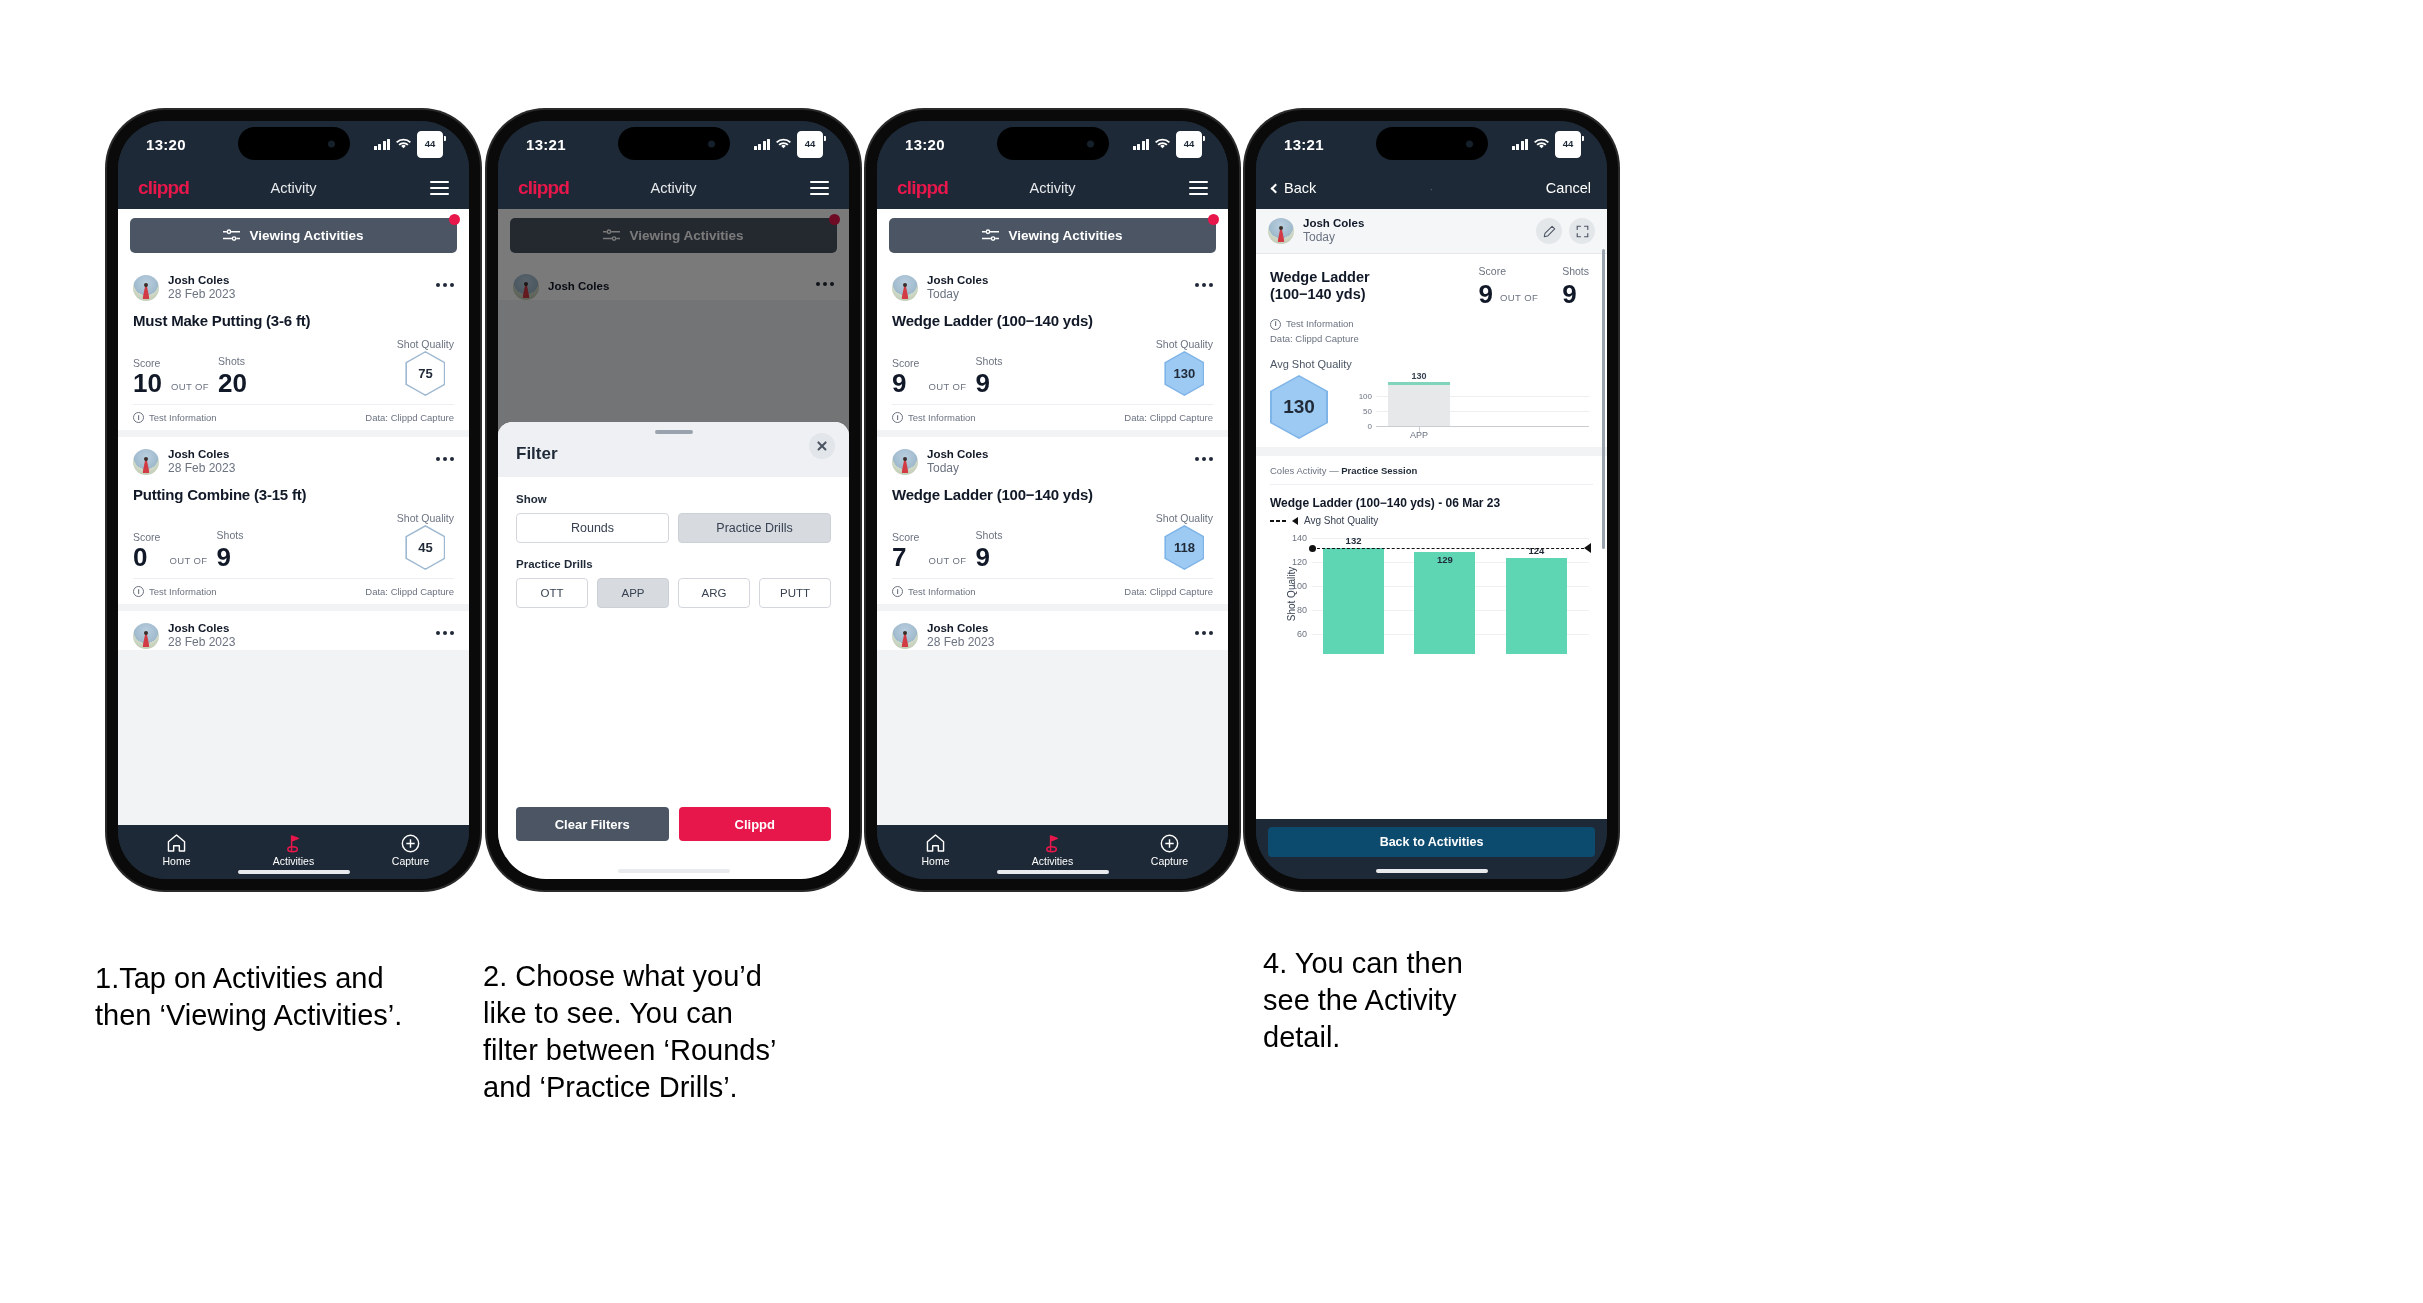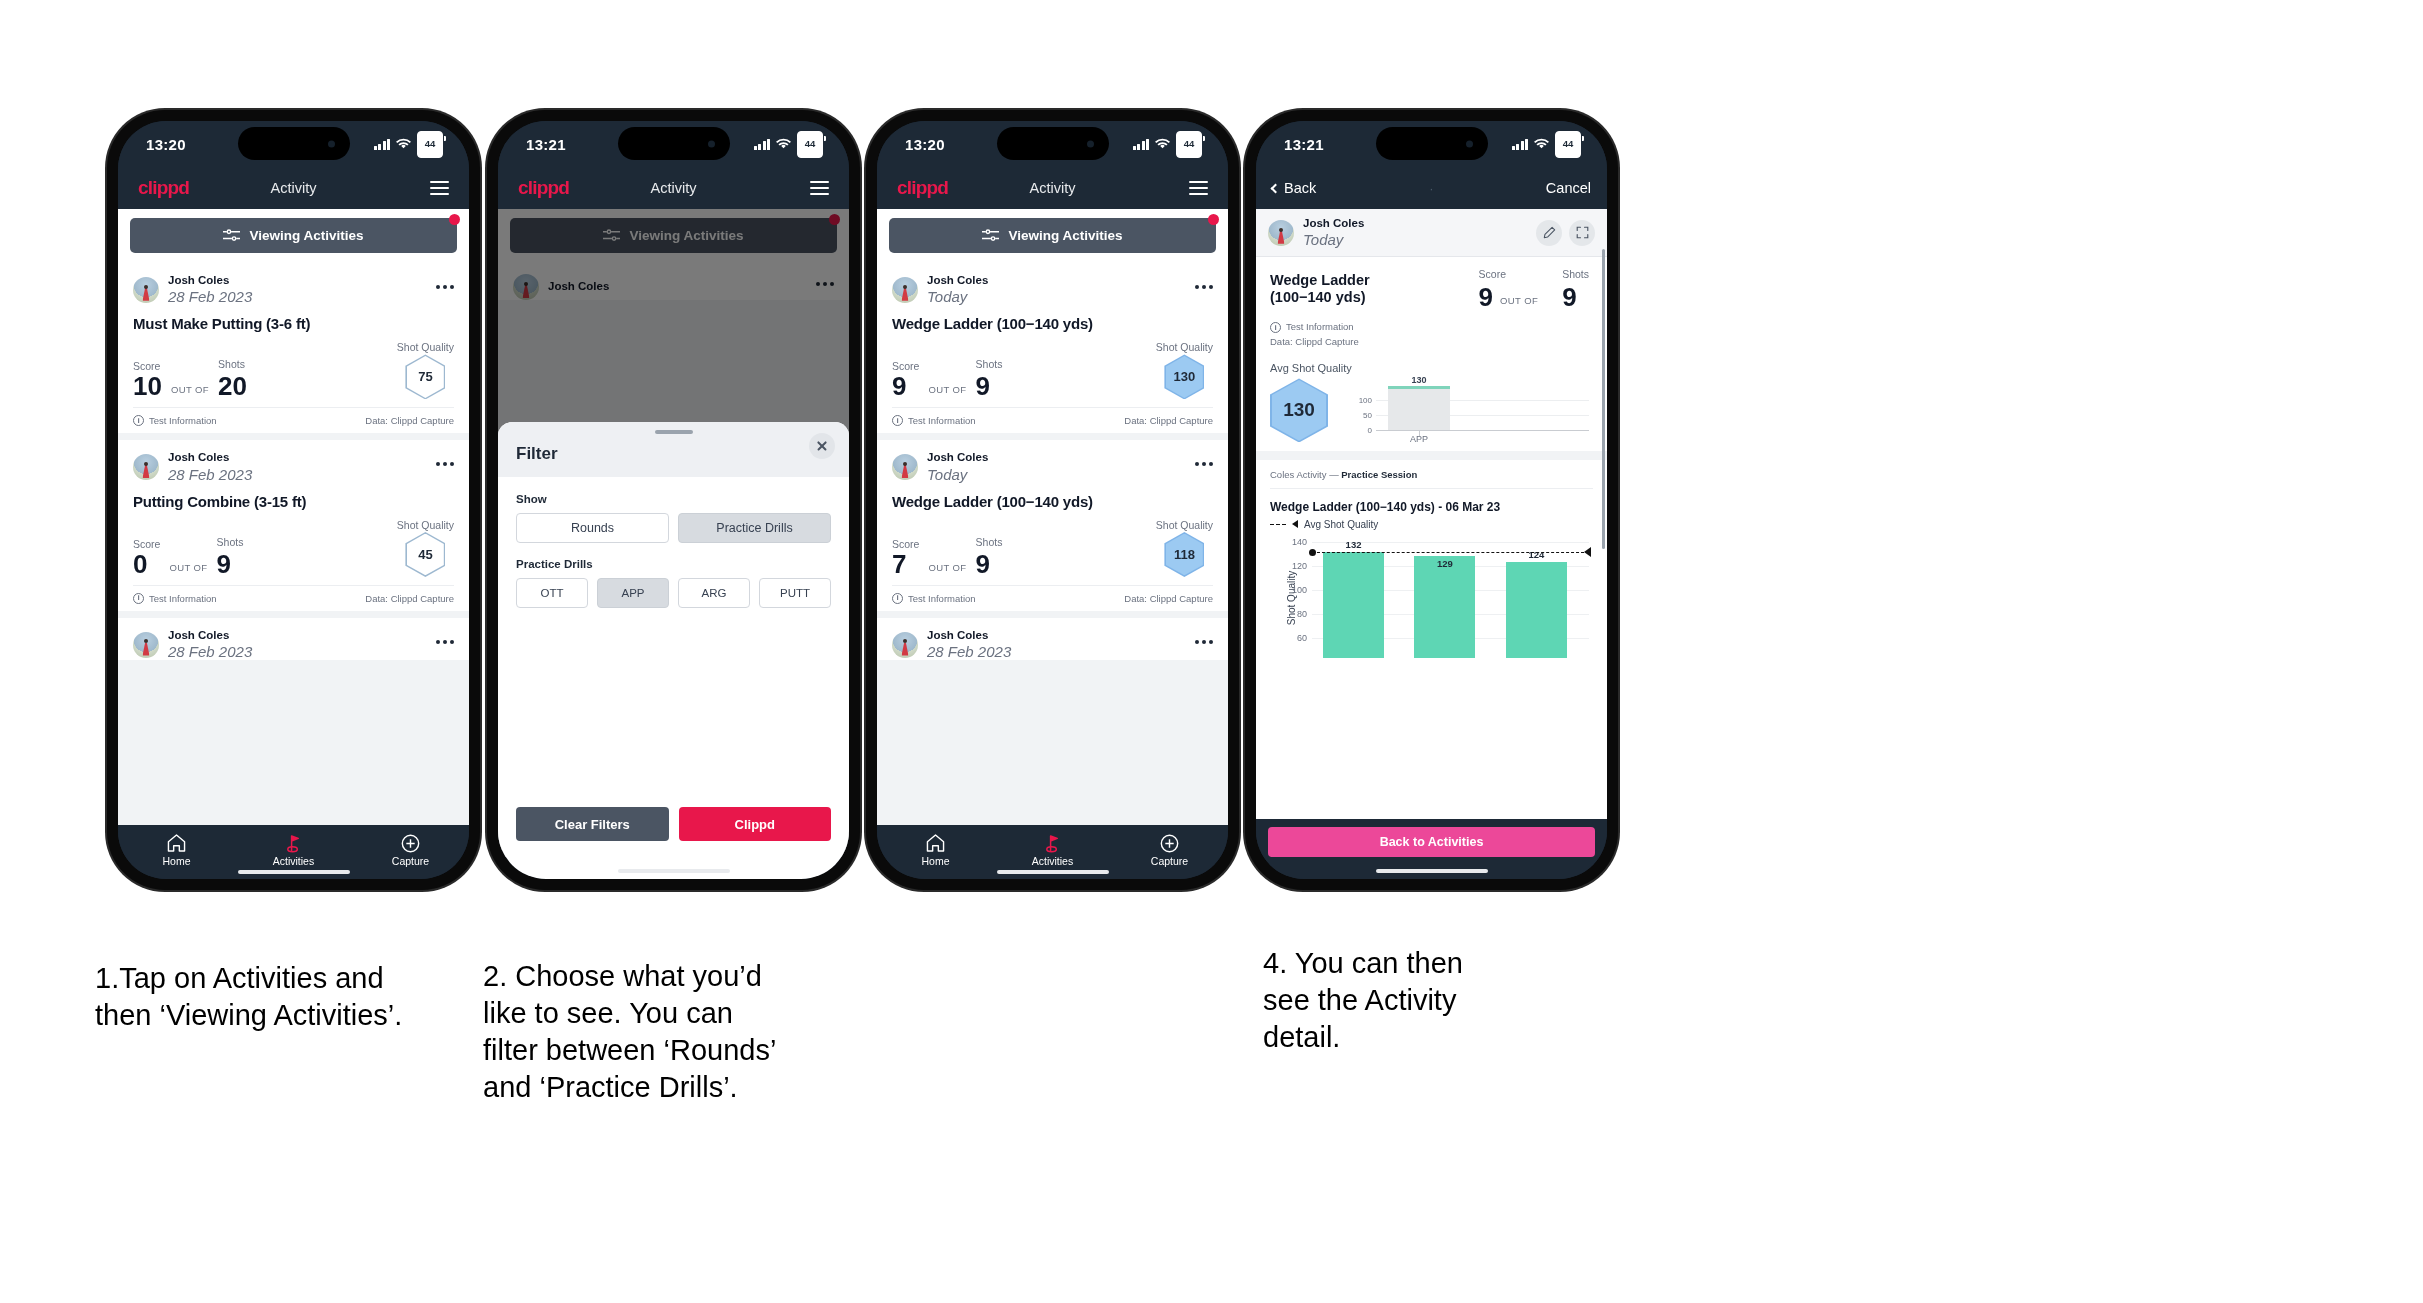--- a/index.html
+++ b/index.html
@@ -131,21 +131,21 @@
     content:""; position:absolute; left:50%; top:42%; transform:translateX(-50%);
     width: 7px; height: 13px; background:#d23a44;
     clip-path: polygon(38% 0, 62% 0, 100% 100%, 0 100%);
   }
   .avatar::before {
     content:""; position:absolute; left:50%; top:30%; transform:translateX(-50%);
     width:4px; height:4px; border-radius:50%; background:#3c2f2a; z-index:2;
   }
   .who { line-height: 1.15; }
   .who .nm { font-size: 11.5px; font-weight: bold; color:#111827; }
-  .who .dt { font-size: 15px; color:#6b7280; margin-top:1px;font-style:italic; }
+  .who .dt { font-size: 12px; color:#6b7280; margin-top:1px; }
   .kebab {
     margin-left:auto; display:flex; gap:3px; align-items:center; padding: 2px 0 8px;
   }
   .kebab i { width:4px; height:4px; border-radius:50%; background:#1f2937; display:block; }
   .card-title {
     font-size: 15px; font-weight: bold; color:#111827; margin: 10px 0 0;
     letter-spacing: -.2px;
   }
   .stats { display:flex; align-items:flex-end; margin-top: 9px; padding-bottom: 8px; }
   .stat-col { }
@@ -303,21 +303,21 @@
   .bc-avgtri {
     position:absolute; right:-2px; width:0;height:0;
     border-top:5px solid transparent;border-bottom:5px solid transparent;border-right:7px solid #111;
   }
   .scrollbar {
     position:absolute; right: 2px; top: 40px; width: 3px; height: 300px;
     background:#9aa3ad; border-radius:2px; z-index: 3;
   }
   .backbtn-wrap { background:#1d2936; padding: 8px 12px 0; flex:0 0 auto; }
   .backbtn {
-    background:#ec4899; color:#fff; height: 30px; border-radius: 4px;
+    background:#0c4a6e; color:#fff; height: 30px; border-radius: 4px;
     display:flex; align-items:center; justify-content:center;
     font-size: 12.5px; font-weight:bold;
   }
   .homebar-dark {
     background:#1d2936; height: 22px; position:relative; flex:0 0 22px;
   }
   .homebar-dark::after {
     content:""; position:absolute; left:50%; transform:translateX(-50%); bottom:6px;
     width:112px; height:4.5px; border-radius:3px; background:#e8eaed;
   }

